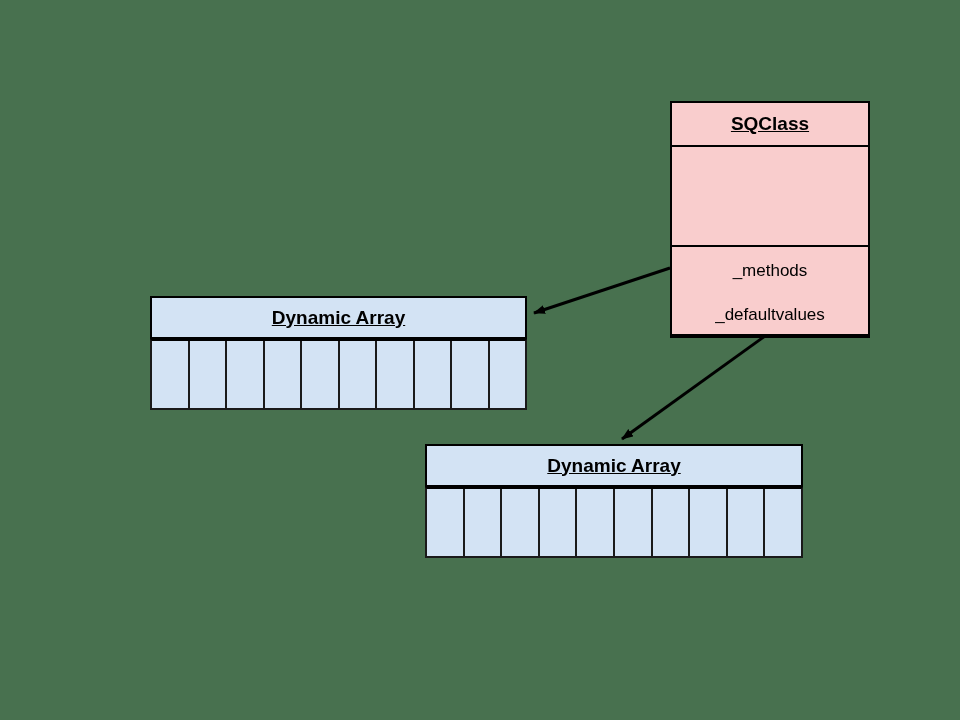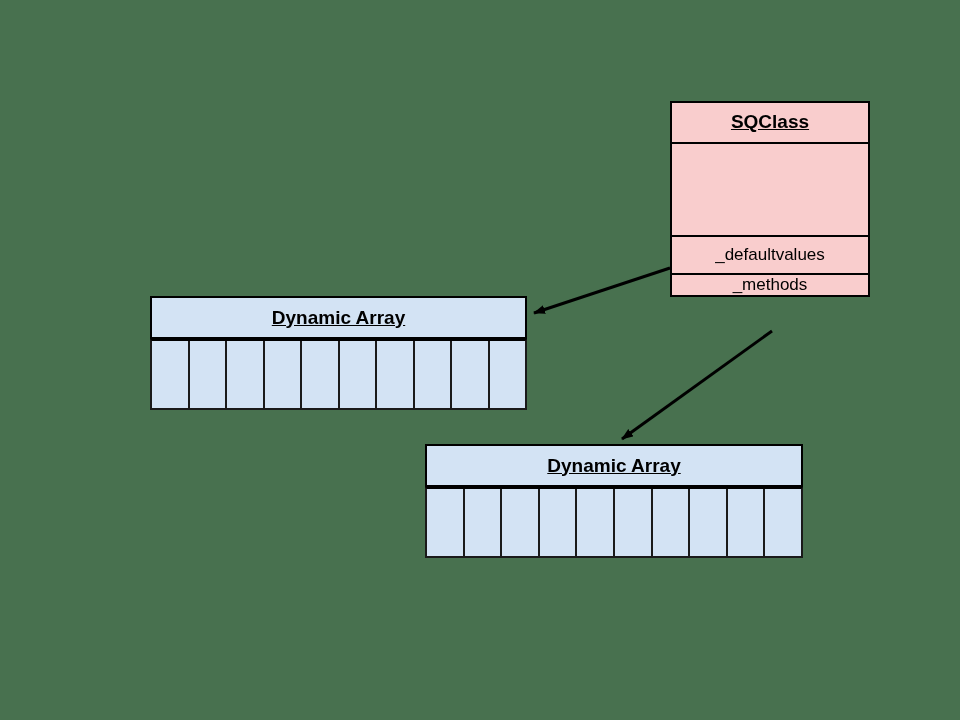--- a/index.html
+++ b/index.html
@@ -23,21 +23,21 @@
   .arrows-layer line {
     stroke: var(--line, #000000);
     stroke-width: 3;
   }
   .arrows-layer .arrowhead { fill: var(--line, #000000); }
 
   
   .class-box {
     position: absolute;
     left: 670px; top: 101px;
-    width: 200px; height: 196px;
+    width: 200px; height: 237px;
     background: var(--class-fill, #F9CDCD);
     border: 2px solid #000;
     display: flex;
     flex-direction: column;
   }
   .class-title {
     height: 44px;
     border-bottom: 2px solid #000;
     display: flex; align-items: center; justify-content: center;
     font-size: 19px; font-weight: bold; text-decoration: underline;
@@ -93,22 +93,22 @@
         <path class="arrowhead" d="M0,0 L12,4.5 L0,9 Z"></path>
       </marker>
     </defs>
     <line x1="670" y1="268" x2="534" y2="313" marker-end="url(#arrowhead)"></line>
     <line x1="772" y1="331" x2="622" y2="439" marker-end="url(#arrowhead)"></line>
   </svg>
 
   <div class="class-box">
     <div class="class-title">SQClass</div>
     <div class="class-empty"></div>
+    <div class="class-row last">_methods</div>
     <div class="class-row">_defaultvalues</div>
-    <div class="class-row last">_methods</div>
   </div>
 
   <div class="array-header array-1-header">Dynamic Array</div>
   <div class="array-cells array-1-cells">
       <div class="cell"></div>
       <div class="cell"></div>
       <div class="cell"></div>
       <div class="cell"></div>
       <div class="cell"></div>
       <div class="cell"></div>

